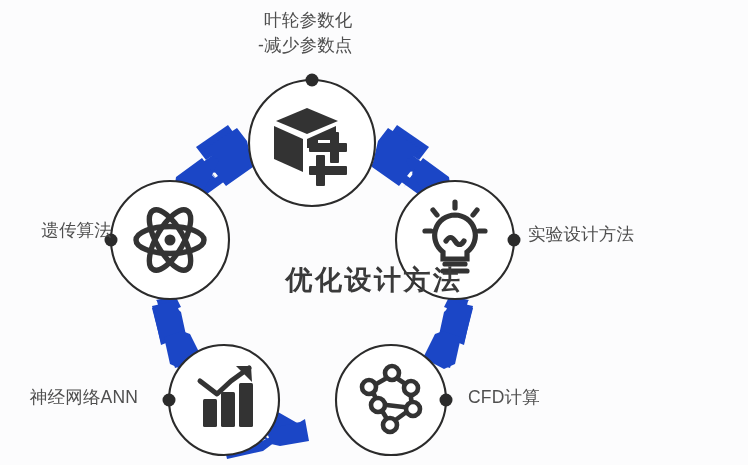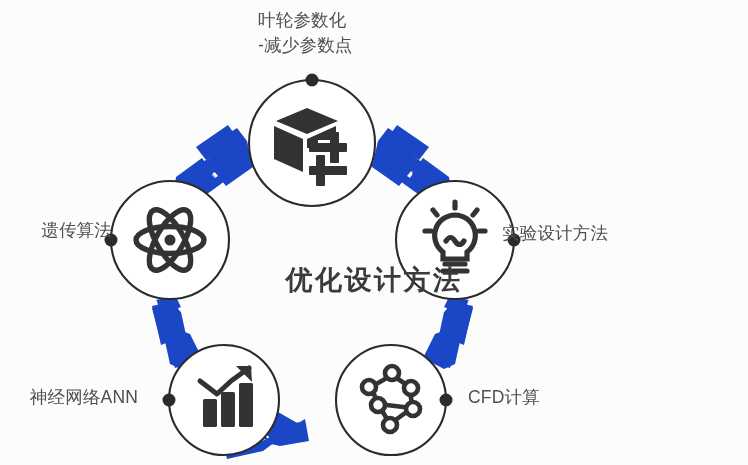--- a/index.html
+++ b/index.html
@@ -32,22 +32,22 @@
     line-height: 1.42;
     white-space: nowrap;
     letter-spacing: 0.2px;
   }
   .label .l1, .label .l2 { display: block; }
   .label-left   { text-align: right; }
   .label-right  { text-align: left; }
   .label-top    { text-align: center; }
 
   
-  #label-impeller     { left: 258px; top: 8px;   text-align: left; }
-  #label-doe          { left: 502px; top: 222px; font-family: Liberation Mono, monospace; }
+  #label-impeller     { left: 258px; top: 8px;   text-align: right; }
+  #label-doe          { left: 528px; top: 222px; }
   #label-ga           { left: 0;   top: 218px; width: 112px; }
   #label-ann          { left: 8px;   top: 385px; width: 152px; text-align: center; }
   #label-cfd          { left: 468px; top: 385px; }
 
   #center-title {
     position: absolute;
     left: 0;
     top: 262px;
     width: 748px;
     text-align: center;

